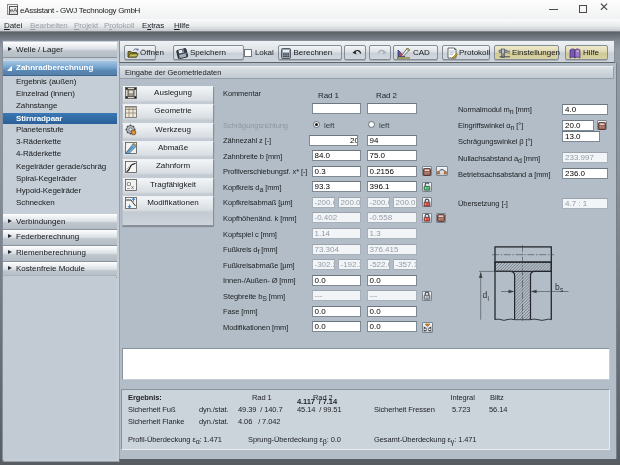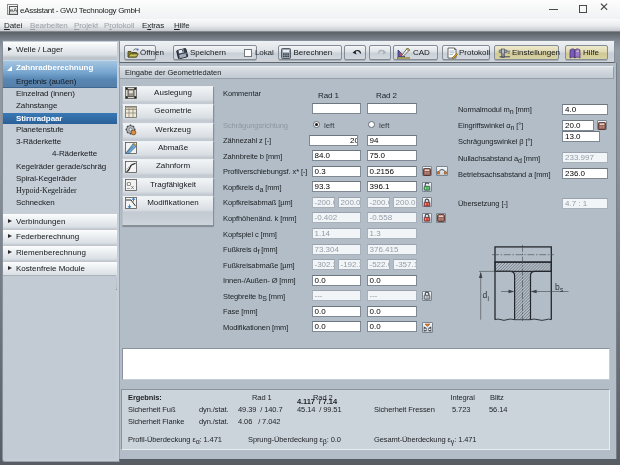--- a/index.html
+++ b/index.html
@@ -8,21 +8,21 @@
 .lbl{position:absolute;font-size:7.5px;letter-spacing:-0.1px;line-height:11px;color:#1c2024;white-space:nowrap;}
 .l8{font-size:8px;}
 .glbl{color:#8e97a1;}
 sub{font-size:7px;vertical-align:-2px;line-height:0;}
 .inp{position:absolute;height:11px;box-sizing:border-box;background:#fff;
  border:1px solid #7e8993;border-top-color:#6c767f;font-size:8px;line-height:9px;
  color:#000;padding:0 0 0 2px;overflow:hidden;white-space:nowrap;}
 .dis{background:#f2f5f7;color:#929ca7;border-color:#a8b1ba;border-top-color:#9aa3ad;}
 .ibtn{position:absolute;width:10px;height:10px;box-sizing:border-box;
  background:linear-gradient(#f5f7f9,#c6cdd5);border:1px solid #7b8590;border-radius:1px;}
-.hdr{position:absolute;left:3px;width:114px;height:28px;box-sizing:border-box;
+.hdr{position:absolute;left:3px;width:114px;height:16px;box-sizing:border-box;
  background:linear-gradient(#f8fafb,#dbe0e5 45%,#bfc6cd 55%,#b4bcc4);
  border-bottom:1px solid #8a929b;border-top:1px solid #fdfdfe;
  font-size:8px;line-height:12px;color:#14171a;}
 .hdr .tri{position:absolute;left:4.5px;top:3.5px;width:0;height:0;
  border-left:4px solid #2a2d30;border-top:2.5px solid transparent;border-bottom:2.5px solid transparent;}
 .hdr span{position:absolute;left:13px;top:0.5px;}
 .item{position:absolute;left:16px;font-size:8px;letter-spacing:-0.1px;line-height:11px;color:#16191d;white-space:nowrap;}
 .navbtn{position:absolute;left:122px;width:92px;height:30px;box-sizing:border-box;
  background:linear-gradient(#f2f5f7,#d9dee3 45%,#c3cad2 55%,#cdd4da);
  border:1px solid #888f99;border-top-color:#eef1f4;border-left-color:#b9c0c8;
@@ -63,24 +63,24 @@
     </svg>
     <span>Zahnradberechnung</span>
   </div>
 <div class="item" style="top:75.8px;">Ergebnis (außen)</div>
 <div class="item" style="top:87.9px;">Einzelrad (innen)</div>
 <div class="item" style="top:100.0px;">Zahnstange</div>
 <div class="abs" style="left:3px;top:113.0px;width:114px;height:11px;background:linear-gradient(#3a79b5,#2a5f97);"></div>
 <div class="item" style="top:112.8px;color:#fff;font-weight:bold;">Stirnradpaar</div>
 <div class="item" style="top:124.2px;">Planetenstufe</div>
 <div class="item" style="top:136.3px;">3-Räderkette</div>
-<div class="item" style="top:148.4px;margin-left:36px;">4-Räderkette</div>
+<div class="item" style="top:148.4px;">4-Räderkette</div>
 <div class="item" style="top:160.5px;">Kegelräder gerade/schräg</div>
 <div class="item" style="top:172.6px;">Spiral-Kegelräder</div>
-<div class="item" style="top:184.7px;font-family:Liberation Serif, serif;">Hypoid-Kegelräder</div>
+<div class="item" style="top:184.7px;">Hypoid-Kegelräder</div>
 <div class="item" style="top:196.8px;">Schnecken</div>
 <div class="hdr" style="top:214.4px;">
     <div class="tri"></div>
     <span>Verbindungen</span>
   </div>
 <div class="hdr" style="top:229.7px;">
     <div class="tri"></div>
     <span>Federberechnung</span>
   </div>
 <div class="hdr" style="top:245.9px;">
@@ -92,21 +92,21 @@
     <span>Kostenfreie Module</span>
   </div>
 <div class="abs" style="left:3px;top:275px;width:113px;height:183px;background:#c2cbd3;border-top:1px solid #aab2ba;"></div>
 <div class="abs" style="left:119px;top:40px;width:496px;height:23px;background:linear-gradient(#eff2f4,#dfe3e7 45%,#c9cfd6 60%,#ced4da);border:1px solid #878f99;border-bottom-color:#5f656d;box-sizing:border-box;"></div>
 <div class="tbtn" style="left:124px;width:32px;padding-left:15px;">Öffnen<svg style="left:2px;top:2px;" width="12" height="11" viewBox="0 0 12 11">
       <path d="M1 9 L1 3.5 L4 3.5 L5 4.5 L9.5 4.5 L9.5 9 Z" fill="#8a8130" stroke="#3c3a14" stroke-width="0.8"></path>
       <path d="M1 9 L3.2 5.8 L11.2 5.8 L9.5 9 Z" fill="#c8bf55" stroke="#3c3a14" stroke-width="0.8"></path>
       <path d="M6.5 2.5 C7.5 0.5 9.5 0.5 10.2 1.8" fill="none" stroke="#555" stroke-width="0.9"></path>
       <circle cx="10.6" cy="1.6" r="1.1" fill="#5577cc"></circle>
     </svg></div>
-<div class="tbtn" style="left:173px;width:84px;padding-left:16px;">Speichern<svg style="left:2px;top:1.5px;" width="13" height="11" viewBox="0 0 13 11">
+<div class="tbtn" style="left:173px;width:71px;padding-left:16px;">Speichern<svg style="left:2px;top:1.5px;" width="13" height="11" viewBox="0 0 13 11">
       <g transform="rotate(-14 6 6)">
         <rect x="1.5" y="1.5" width="9.5" height="8.5" rx="0.8" fill="#3a4252" stroke="#171b22" stroke-width="0.8"></rect>
         <rect x="3.4" y="1.8" width="5" height="3" fill="#e8ecf0"></rect>
         <rect x="7" y="2.1" width="1.2" height="2.2" fill="#3a4252"></rect>
         <rect x="3" y="6.2" width="6.6" height="3.4" fill="#aab4c2"></rect>
       </g>
       <path d="M3 10.5 L11.5 4.5" stroke="#8892a0" stroke-width="0.8"></path>
     </svg></div>
 <div class="abs" style="left:243.5px;top:49px;width:8px;height:8px;background:#fff;border:1px solid #70787f;box-sizing:border-box;"></div>
 <div class="lbl l8" style="left:255px;top:47px;">Lokal</div>

